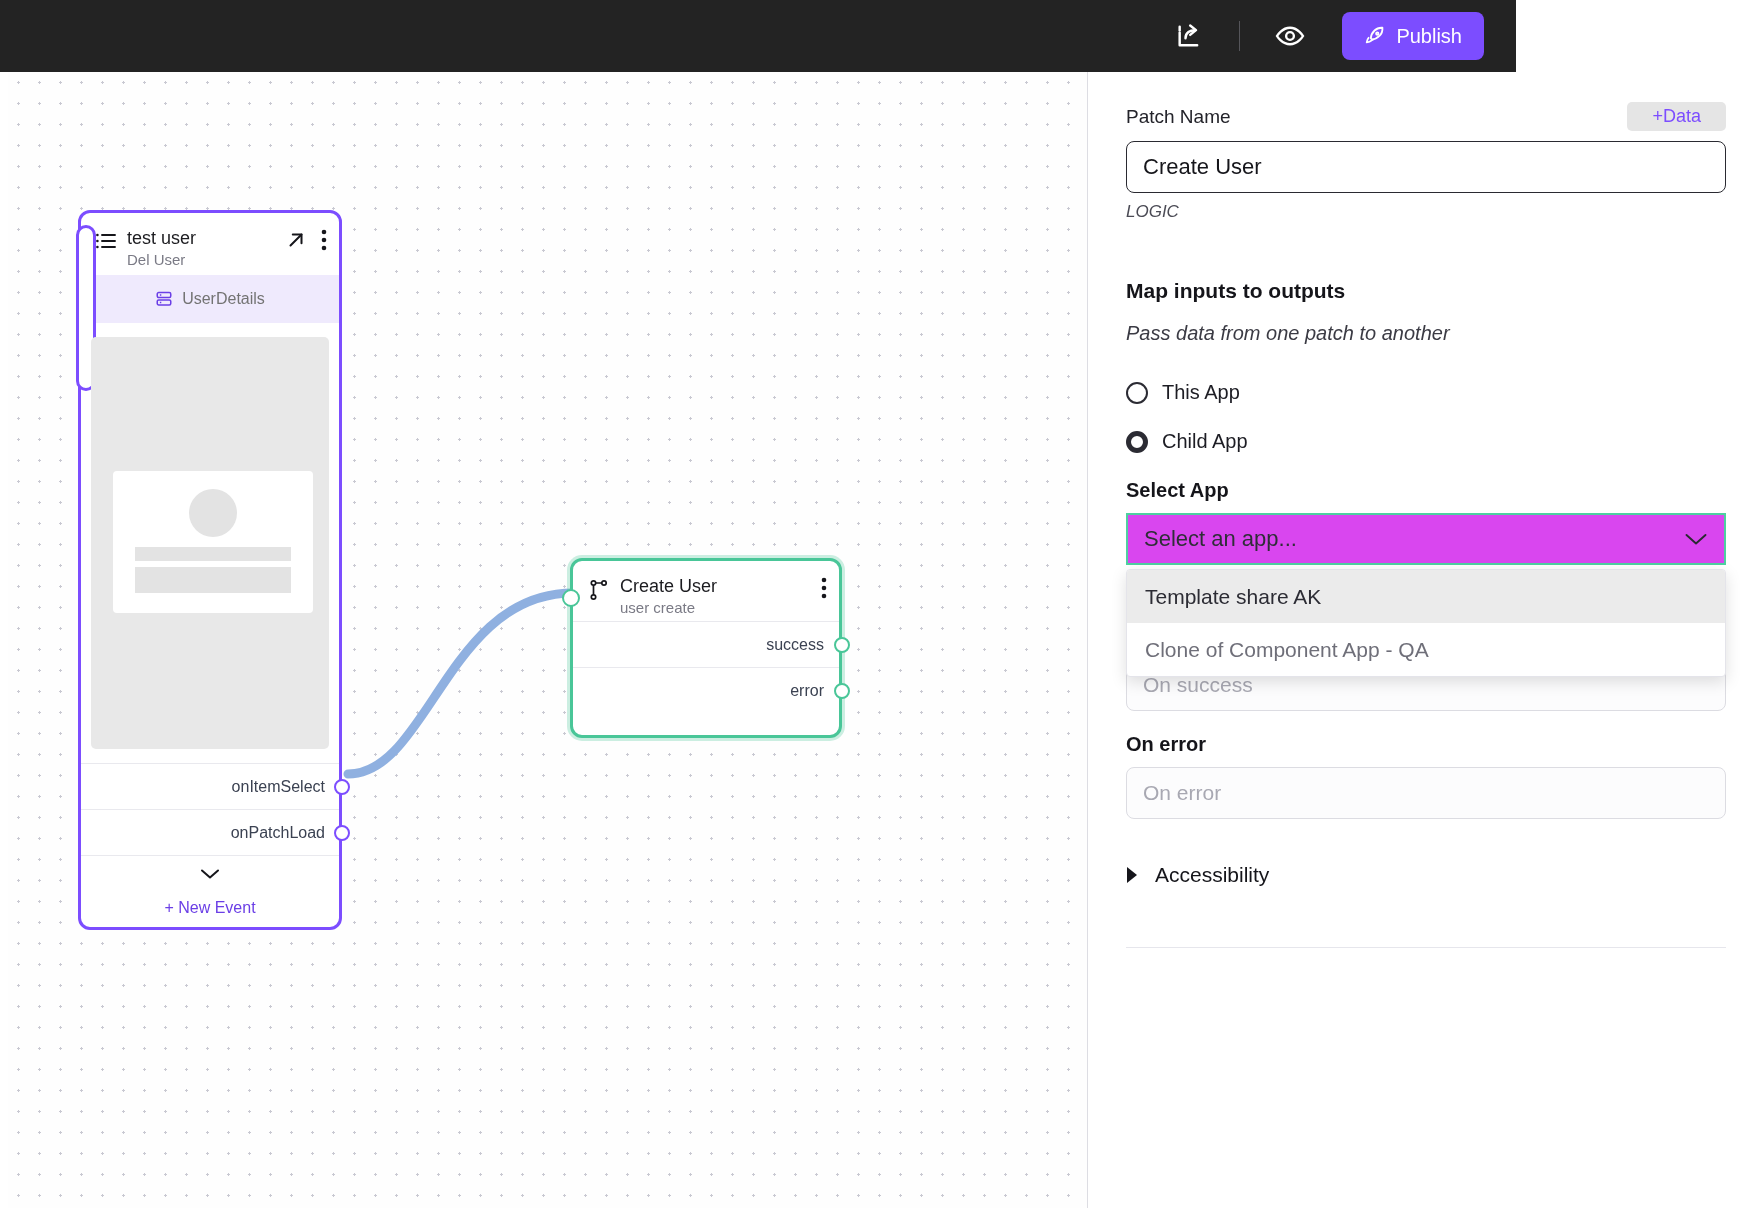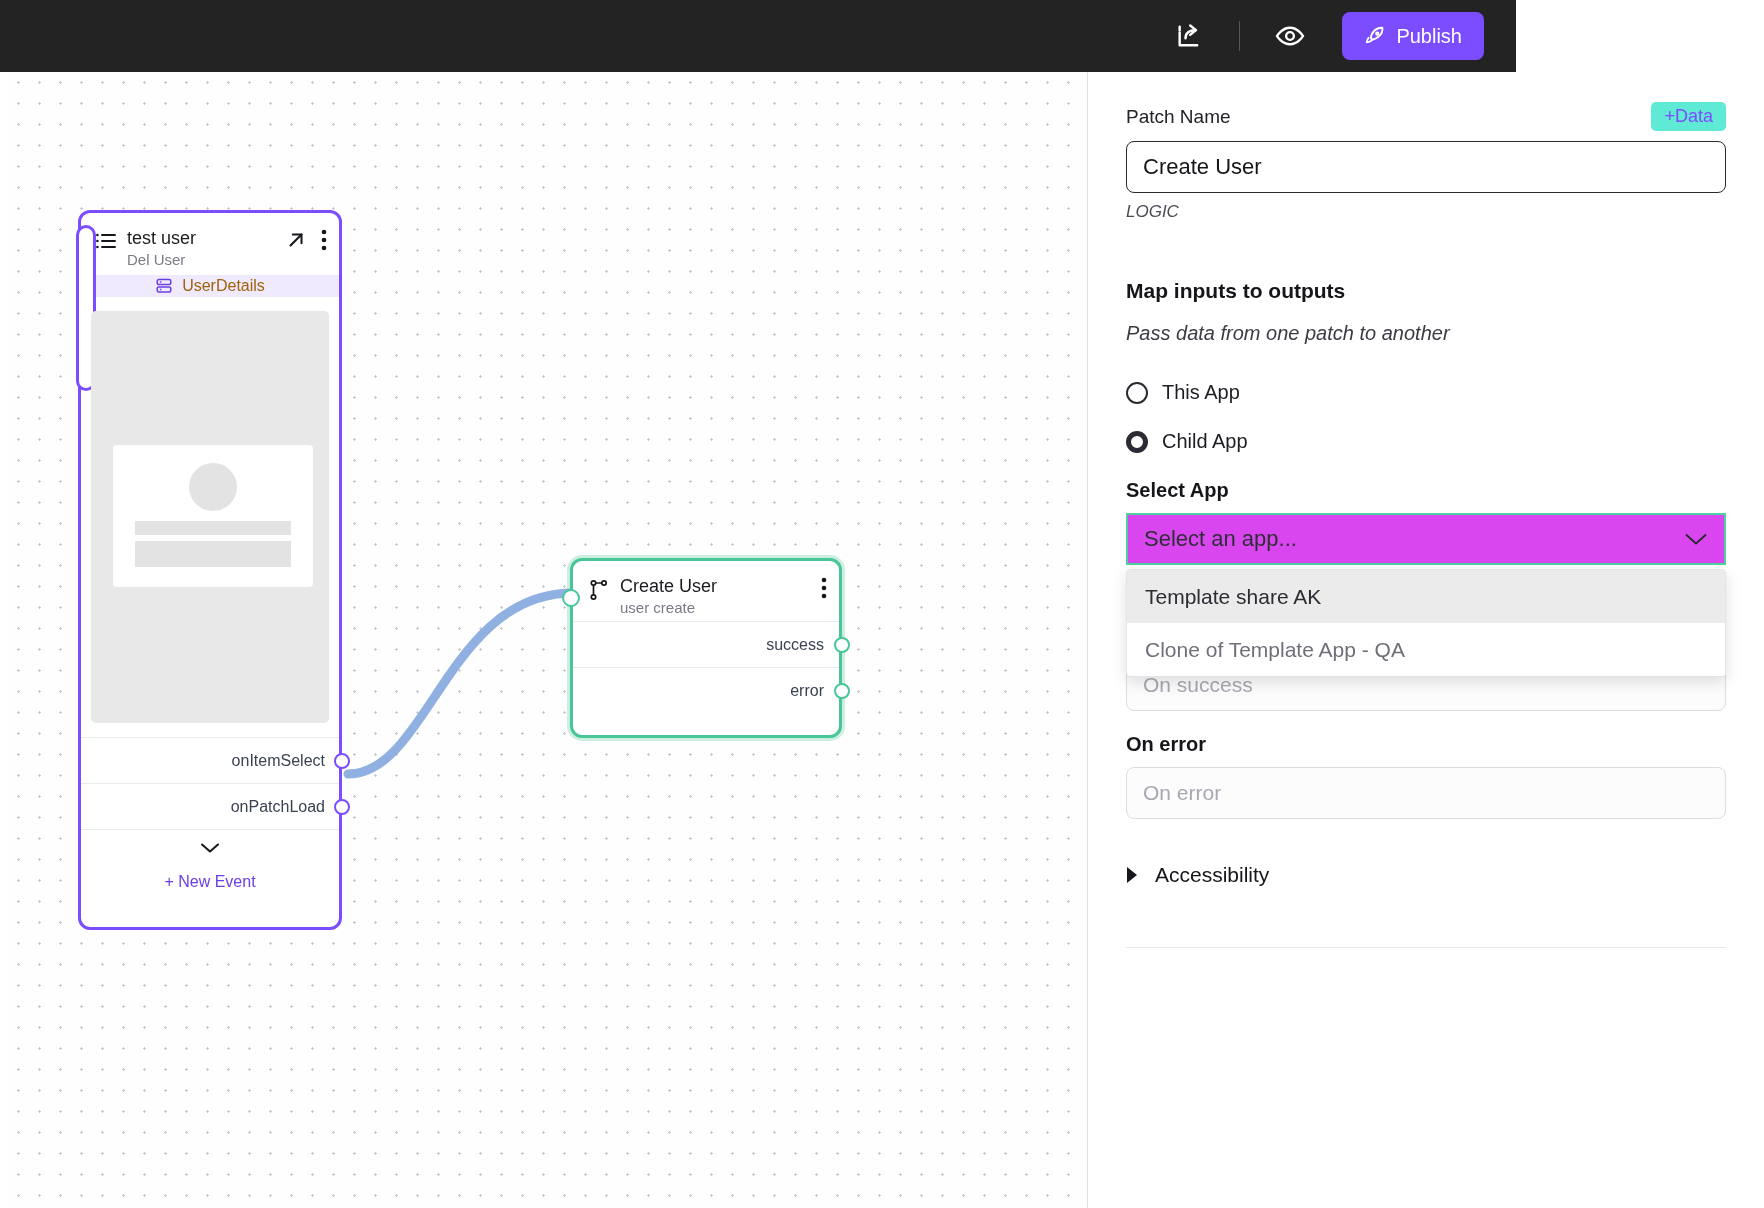--- a/index.html
+++ b/index.html
@@ -56,21 +56,21 @@
   }
   .comp-head .list-icon { margin-top: 4px; }
   .comp-title-wrap { flex: 1; }
   .comp-title { font-size: 18px; color: #1c1c20; line-height: 22px; }
   .comp-sub { font-size: 15px; color: #7a7a85; line-height: 20px; margin-top: 1px; }
   .comp-head-actions { display: flex; align-items: flex-start; gap: 14px; margin-top: 2px; }
   .icon-btn { cursor: pointer; display: flex; align-items: center; justify-content: center; }
 
   .comp-chip {
     background: #efeafd; display: flex; align-items: center; justify-content: center;
-    gap: 9px; height: 22px; font-size: 16px; color: #a16207; cursor: pointer;
+    gap: 9px; height: 48px; font-size: 16px; color: #737373; cursor: pointer;
   }
   .comp-body {
     margin: 14px 10px 0 10px; height: 412px; background: #e8e8e8; border-radius: 5px;
     position: relative;
   }
   .ph-card {
     position: absolute; left: 22px; top: 134px; width: 200px; height: 142px;
     background: #ffffff; border-radius: 4px;
   }
   .ph-circle {
@@ -122,22 +122,22 @@
 
   
   .panel {
     position: absolute; left: 1087px; top: 72px; width: 677px; height: 1136px;
     background: #ffffff; border-left: 1px solid #dddde3;
     padding: 30px 38px 0 38px; overflow: hidden;
   }
   .row-between { display: flex; align-items: center; justify-content: space-between; }
   .lbl { font-size: 19px; color: #23232a; }
   .data-chip {
-    background: #5eead4; color: #7c4dff; border-radius: 5px;
-    padding: 4px 13px; font-size: 18px; cursor: pointer; border: none;
+    background: #e5e5e5; color: #7c4dff; border-radius: 5px;
+    padding: 4px 25px; font-size: 18px; cursor: pointer; border: none;
     font-family: "Liberation Sans", sans-serif;
   }
   .txt-input {
     width: 100%; height: 52px; border: 1px solid #2a2a31; border-radius: 8px;
     padding: 0 16px; font-size: 22px; color: #16161b; margin-top: 10px;
     font-family: "Liberation Sans", sans-serif; background: #fff;
   }
   .logic-tag { font-size: 17px; color: #4b4b55; font-style: italic; margin-top: 9px; }
 
   .sec-title { font-size: 21px; font-weight: bold; color: #15151a; margin-top: 57px; }
@@ -347,21 +347,21 @@
       <span class="select-val">Select an app...</span>
       <span style="display:flex">
         <svg width="24" height="14" viewBox="0 0 24 14" fill="none" stroke="#2a2a31" stroke-width="1.9" stroke-linecap="round" stroke-linejoin="round">
           <path d="M2.5 3 12 11.5 21.5 3"></path>
         </svg>
       </span>
     </div>
 
     <div class="dropdown">
       <div class="dd-item hl">Template share AK</div>
-      <div class="dd-item">Clone of Template App - QA</div>
+      <div class="dd-item">Clone of Component App - QA</div>
     </div>
   </div>
 
   <div class="helper" style="margin-top:18px">Based on logic block events, trigger a simple toast message</div>
 
   <div class="field-title" style="margin-top:22px">On success</div>
   <div class="ph-input">On success</div>
 
   <div class="field-title" style="margin-top:22px">On error</div>
   <div class="ph-input">On error</div>

